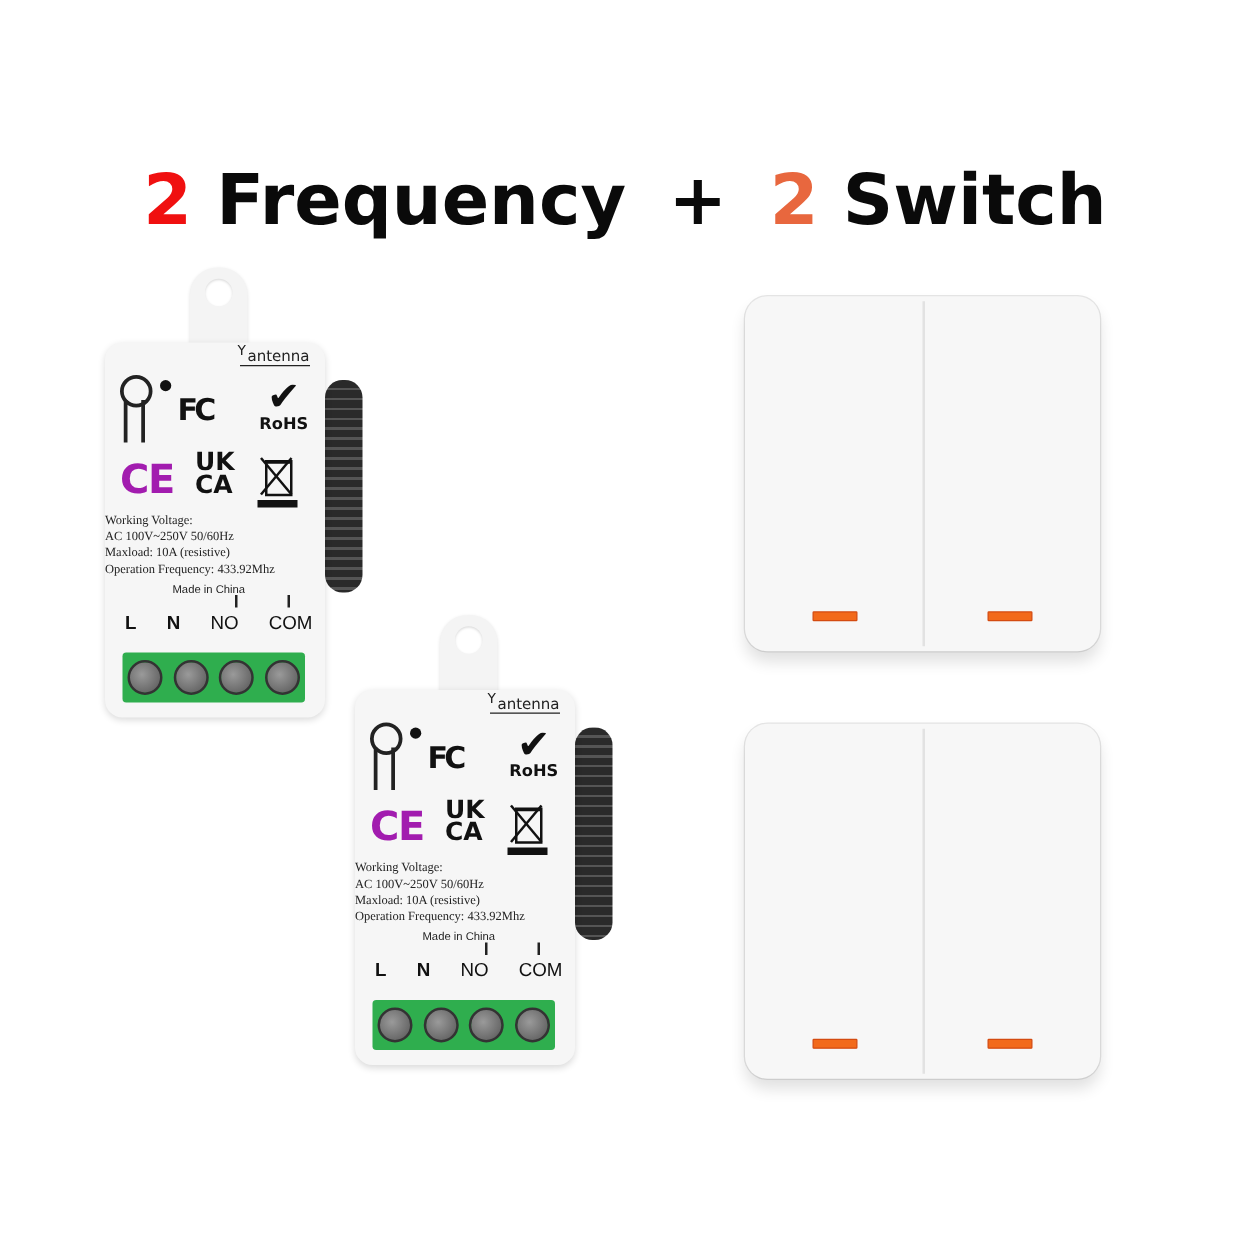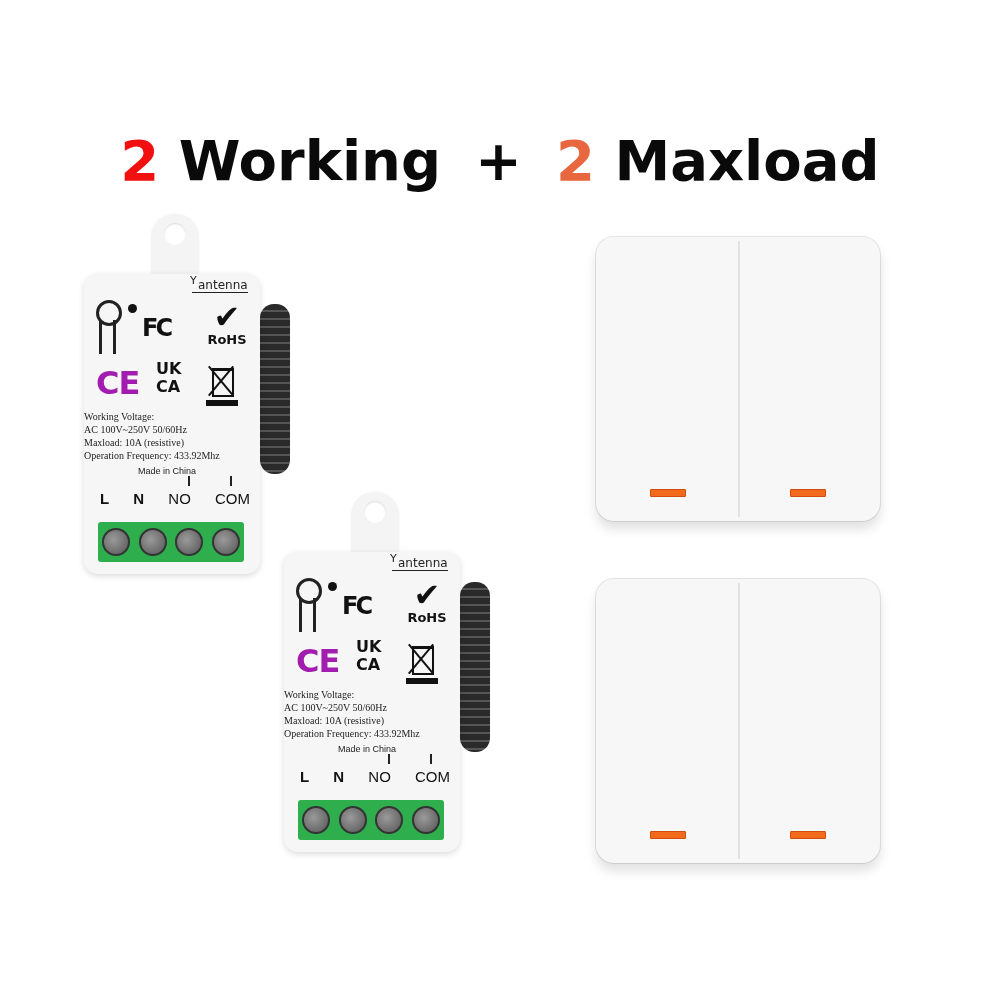--- a/index.html
+++ b/index.html
@@ -19,21 +19,21 @@
   .btn-ring{position:absolute;left:12px;top:26px;width:24px;height:58px;}
   .btn-ring .ring{position:absolute;left:0;top:0;width:20px;height:20px;border:3px solid #222;border-radius:50%;}
   .btn-ring .l1,.btn-ring .l2{position:absolute;top:20px;width:3px;height:34px;background:#222;}
   .btn-ring .l1{left:3px}.btn-ring .l2{left:17px}
   .led-dot{position:absolute;left:44px;top:30px;width:9px;height:9px;border-radius:50%;background:#111;}
   .fcc{position:absolute;left:58px;top:40px;font-size:24px;font-weight:bold;color:#111;letter-spacing:-3px;}
   .rohs{position:absolute;left:118px;top:28px;width:50px;text-align:center;}
   .rohs .check{font-size:32px;font-weight:bold;color:#111;line-height:30px;}
   .rohs .txt{font-size:13px;font-weight:bold;color:#111;}
   .ce{position:absolute;left:12px;top:90px;font-size:32px;font-weight:bold;color:#a21caf;letter-spacing:-1px;}
-  .ukca{position:absolute;left:72px;top:86px;font-size:16px;font-weight:bold;color:#111;line-height:18px;}
+  .ukca{position:absolute;left:72px;top:86px;font-size:20px;font-weight:bold;color:#111;line-height:18px;}
   .weee{position:absolute;left:120px;top:88px;width:34px;height:44px;}
   .weee .bin{position:absolute;left:8px;top:6px;width:18px;height:24px;border:2px solid #111;border-top-width:3px;}
   .weee .x1,.weee .x2{position:absolute;left:16px;top:0;width:2px;height:38px;background:#111;}
   .weee .x1{transform:rotate(40deg)}.weee .x2{transform:rotate(-40deg)}
   .weee .bar{position:absolute;left:2px;top:38px;width:32px;height:6px;background:#111;}
   .specs{position:absolute;left:0;top:136px;font-size:10px;line-height:13px;color:#222;font-family:Liberation Serif, serif;}
   .made{position:absolute;left:14px;top:192px;font-size:9px;color:#222;font-family:"Liberation Sans",sans-serif;margin-left:40px;}
   .terms{position:absolute;left:16px;top:216px;width:150px;display:flex;justify-content:space-between;font-size:15px;color:#111;font-family:"Liberation Sans",sans-serif;}
   .terms span:nth-child(1),.terms span:nth-child(2){font-weight:bold;}
   .relay-sym{position:absolute;left:104px;top:198px;width:44px;height:16px;border-top:0;}
@@ -43,21 +43,21 @@
   .screw{width:24px;height:24px;border-radius:50%;background:radial-gradient(circle at 40% 40%,#9a9a9a,#555);border:2px solid #333;}
   
   .switch{position:absolute;width:284px;height:284px;background:#f7f7f7;border-radius:18px;box-shadow:0 8px 12px rgba(0,0,0,.12),0 0 0 1px #e6e6e6;}
   .switch .divider{position:absolute;left:142px;top:4px;width:2px;height:276px;background:#e2e2e2;}
   .switch .ind{position:absolute;top:252px;width:34px;height:6px;background:#f26a1b;border:1px solid #d44b10;border-radius:1px;}
   .switch .ind.a{left:54px}.switch .ind.b{left:194px}
 </style>
 </head>
 <body>
 
-<div class="headline"><span class="n1">2</span> <span>Working</span><span class="plus">+</span><span class="n2">2</span> <span>Maxload</span></div>
+<div class="headline"><span class="n1">2</span> <span>Frequency</span><span class="plus">+</span><span class="n2">2</span> <span>Switch</span></div>
 
 <div class="receiver" style="left:84px;top:214px;">
   <div class="rx-tab"></div>
   <div class="coil"></div>
   <div class="rx-body">
     <div class="ant-label">antenna</div>
     <div class="btn-ring">
         <div class="ring"></div>
         <div class="l1"></div>
         <div class="l2"></div>

